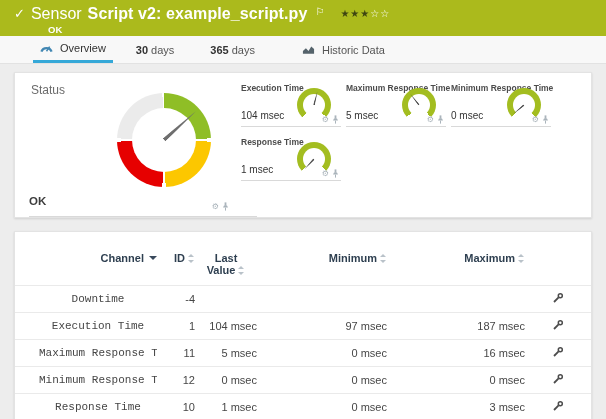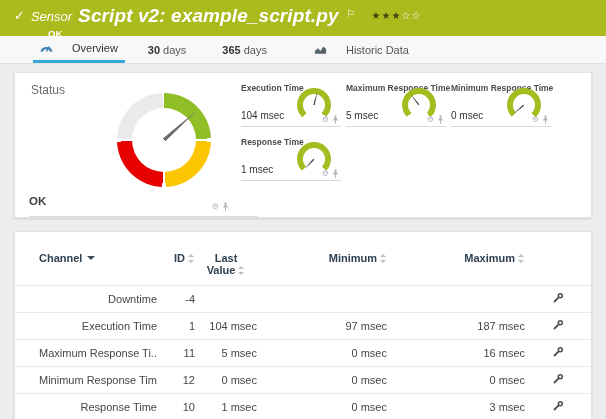--- a/index.html
+++ b/index.html
@@ -3,31 +3,31 @@
 <meta charset="utf-8">
 <style>
   * { margin:0; padding:0; box-sizing:border-box; }
   html,body { width:606px; height:419px; overflow:hidden; }
   body { font-family:"Liberation Sans","DejaVu Sans",sans-serif; background:#ededed; color:#444; }
 
   
   .app-header { height:36px; background:#abba1c; color:#fff; position:relative; padding:5px 10px 0 14px; }
   .hdr-row { display:flex; align-items:center; gap:6px; }
   .check { font-size:13px; font-weight:bold; line-height:14px; }
-  .sensor-type { font-style:italic; font-size:13px; }
-  .sensor-title { font-size:19px; font-weight:bold; letter-spacing:.1px;font-style:italic; }
+  .sensor-type { font-size:16px; }
+  .sensor-title { font-size:16px; font-weight:bold; letter-spacing:.1px; }
   .flag { font-size:10px; margin-left:2px; position:relative; top:-3px; }
   .stars { margin-left:10px; font-size:10px; letter-spacing:1px; position:relative; top:-1px; }
   .star-filled { color:#3e4512; }
   .star-empty { color:#fff; }
   .hdr-ok { font-size:9.5px; font-weight:bold; margin:1px 0 0 34px; }
 
   
   .tabbar { height:28px; background:#f8f8f8; border-bottom:1px solid #e2e2e2; display:flex; align-items:stretch; font-size:11px; color:#555; }
-  .tab { display:flex; align-items:center; gap:16px; padding:8px 7px; cursor:pointer; white-space:nowrap; }
+  .tab { display:flex; align-items:center; gap:4px; padding:8px 7px; cursor:pointer; white-space:nowrap; }
   .tab:nth-child(1){ margin-left:33px; }
   .tab:nth-child(2){ margin-left:16px; }
   .tab:nth-child(3){ margin-left:22px; }
   .tab:nth-child(4){ margin-left:33px; }
   .tab:nth-child(5){ margin-left:18px; }
   .tab:nth-child(6){ margin-left:35px;flex-direction:column; }
   .tab:nth-child(7){ margin-left:33px; }
   .tab:nth-child(8){ margin-left:20px; }
   .tab.active { border-bottom:3px solid #35a8d8; color:#333; }
   .t-strong { font-weight:bold; margin-right:3px; color:#333; }
@@ -60,26 +60,26 @@
   .status-footer { position:absolute; left:14px; top:118px; width:228px; border-bottom:1px solid #d9d9d9; padding-bottom:7px; }
   .status-footer .ok-text { font-size:11.5px; font-weight:bold; color:#3c3c3c; }
   .status-footer .tiny-icons { right:28px; bottom:5px; }
 
   
   .table-panel { height:200px; padding-top:10px; }
   table { width:100%; border-collapse:collapse; table-layout:fixed; font-size:11px; }
   col.c-channel{width:142px;} col.c-id{width:38px;} col.c-last{width:62px;}
   col.c-min{width:130px;} col.c-max{width:138px;} col.c-set{width:66px;}
   th { color:#2e3f50; font-size:11px; font-weight:bold; padding:10px 0 9px 0; vertical-align:top; }
-  th.h-channel { text-align:left; padding-left:24px; }
+  th.h-channel { text-align:right; padding-left:24px; }
   th.h-id, th.h-min, th.h-max { text-align:right; }
   th.h-last { text-align:center; }
   th.h-last .wrapcell { display:inline-block; width:46px; text-align:center; }
   td { padding:6px 0; color:#464646; border-top:1px solid #eaeaea; }
-  td.cell-channel { text-align:right; padding-left:24px; white-space:nowrap; overflow:hidden; }
+  td.cell-channel { text-align:center; padding-left:24px; white-space:nowrap; overflow:hidden;font-family:Liberation Mono, monospace; }
   td.cell-id, td.cell-last, td.cell-min, td.cell-max { text-align:right; }
   td.cell-set { text-align:center; }
   .sort { display:inline-block; width:7px; height:9px; position:relative; margin-left:3px; vertical-align:-1px; }
   .sort::before { content:""; position:absolute; top:0; left:0; border-left:3.5px solid transparent; border-right:3.5px solid transparent; border-bottom:3.5px solid #b9c2c9; }
   .sort::after { content:""; position:absolute; bottom:0; left:0; border-left:3.5px solid transparent; border-right:3.5px solid transparent; border-top:3.5px solid #b9c2c9; }
   .caret-down { display:inline-block; margin-left:5px; vertical-align:2px; border-left:4px solid transparent; border-right:4px solid transparent; border-top:4.5px solid #39495c; }
   .wrench-btn { cursor:pointer; display:inline-block; }
 </style>
 </head>
 <body>

